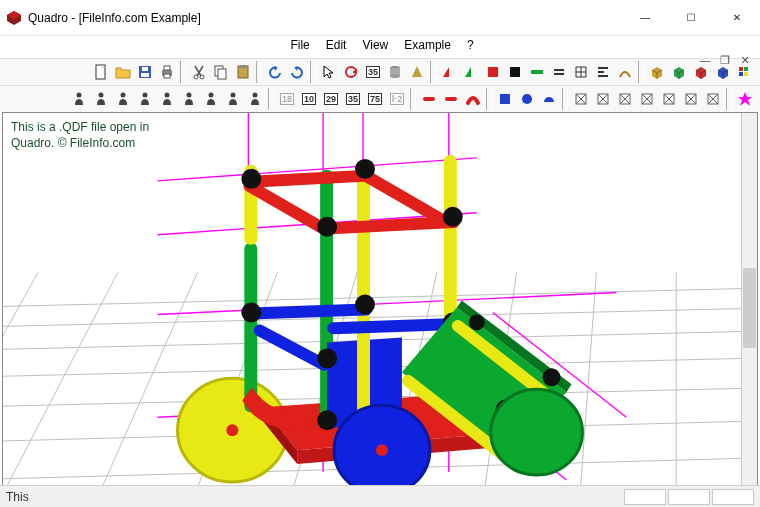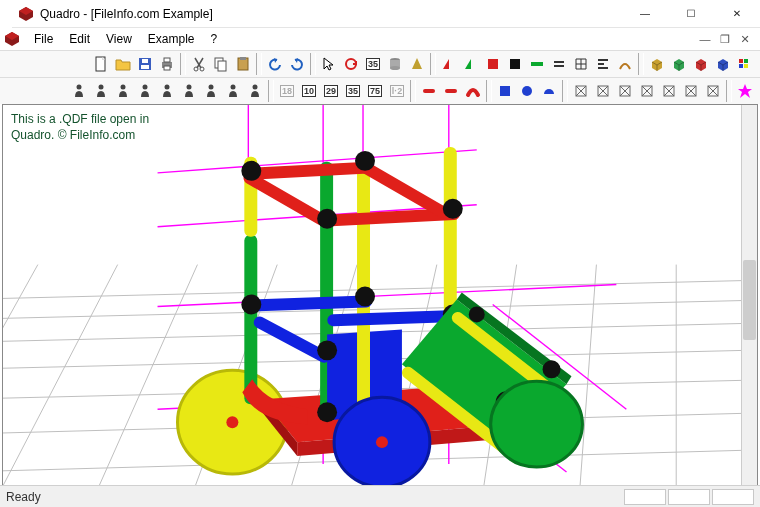--- a/index.html
+++ b/index.html
@@ -1,24 +1,24 @@
 <!DOCTYPE html>
 <html><head>
 <meta charset="utf-8">
 <style>
   * { box-sizing: border-box; margin: 0; padding: 0; }
   body { font-family: "Segoe UI", Tahoma, sans-serif; font-size: 11px; background: #fff; width: 760px; height: 507px; overflow: hidden; position: relative; }
   
-  .titlebar { height: 28px; display: flex; align-items: center; padding: 0 0 0 6px; background: #fff; border-bottom: 1px solid #e5e5e5; margin-left: 12px;}
+  .titlebar { height: 36px; display: flex; align-items: center; padding: 0 0 0 6px; background: #fff; border-bottom: 1px solid #e5e5e5;}
   .titlebar .app-icon { width: 16px; height: 16px; margin-right: 6px; }
   .titlebar .title { flex: 1; font-size: 12px; color: #000; }
   .titlebar .win-controls { display: flex; }
   .titlebar .win-btn { width: 46px; height: 28px; display: flex; align-items: center; justify-content: center; color: #222; font-family: "Segoe MDL2 Assets", sans-serif; font-size: 10px; }
   
-  .menubar { height: 22px; display: flex; align-items: center; padding-left: 4px; background:#fff; }
+  .menubar { height: 22px; display: flex; align-items: center; padding-left: 4px; background:#fff;flex-direction:column; }
   .menubar .app-icon { width:16px; height:16px; margin-right:6px;}
   .menubar .menu-item { padding: 2px 8px; font-size:12px; cursor:default;}
   .menubar .mdi-ctrls { margin-left:auto; display:flex; gap:6px; padding-right:8px; color:#555; font-size:11px;}
   .menubar .mdi-ctrls span { width:14px; text-align:center; cursor:default;}
   
   .toolbar { height:27px; display:flex; align-items:center; padding:1px 4px; background:#f8f8f8; border-top:1px solid #ddd; gap:0;justify-content:flex-end;}
   .toolbar .sep { width:6px; height:22px; margin:0 2px; border-left:1px solid #aaa; border-right:1px solid #fff;}
   .tb-btn { width:22px; height:22px; border:1px solid transparent; display:flex; align-items:center; justify-content:center; margin:0 0px; position:relative; cursor:default;}
   .tb-btn svg { width:16px; height:16px; }
   .tb-btn .nm { font-size:9px; font-weight:bold; color:#333; background:#fff; border:1px solid #333; padding:0 1px; line-height:10px;}
@@ -499,19 +499,19 @@
   <div class="scroll-v">
       <div class="thumb"></div>
     </div>
   <div class="scroll-h">
       <div class="thumb"></div>
     </div>
   <div class="scroll-corner"></div>
 </div>
 
 <div class="statusbar">
-  <span>Ready</span>
+  <span>This</span>
   <div class="panes">
     <div class="pane"></div>
     <div class="pane"></div>
     <div class="pane"></div>
   </div>
 </div>
 
 </body></html>

